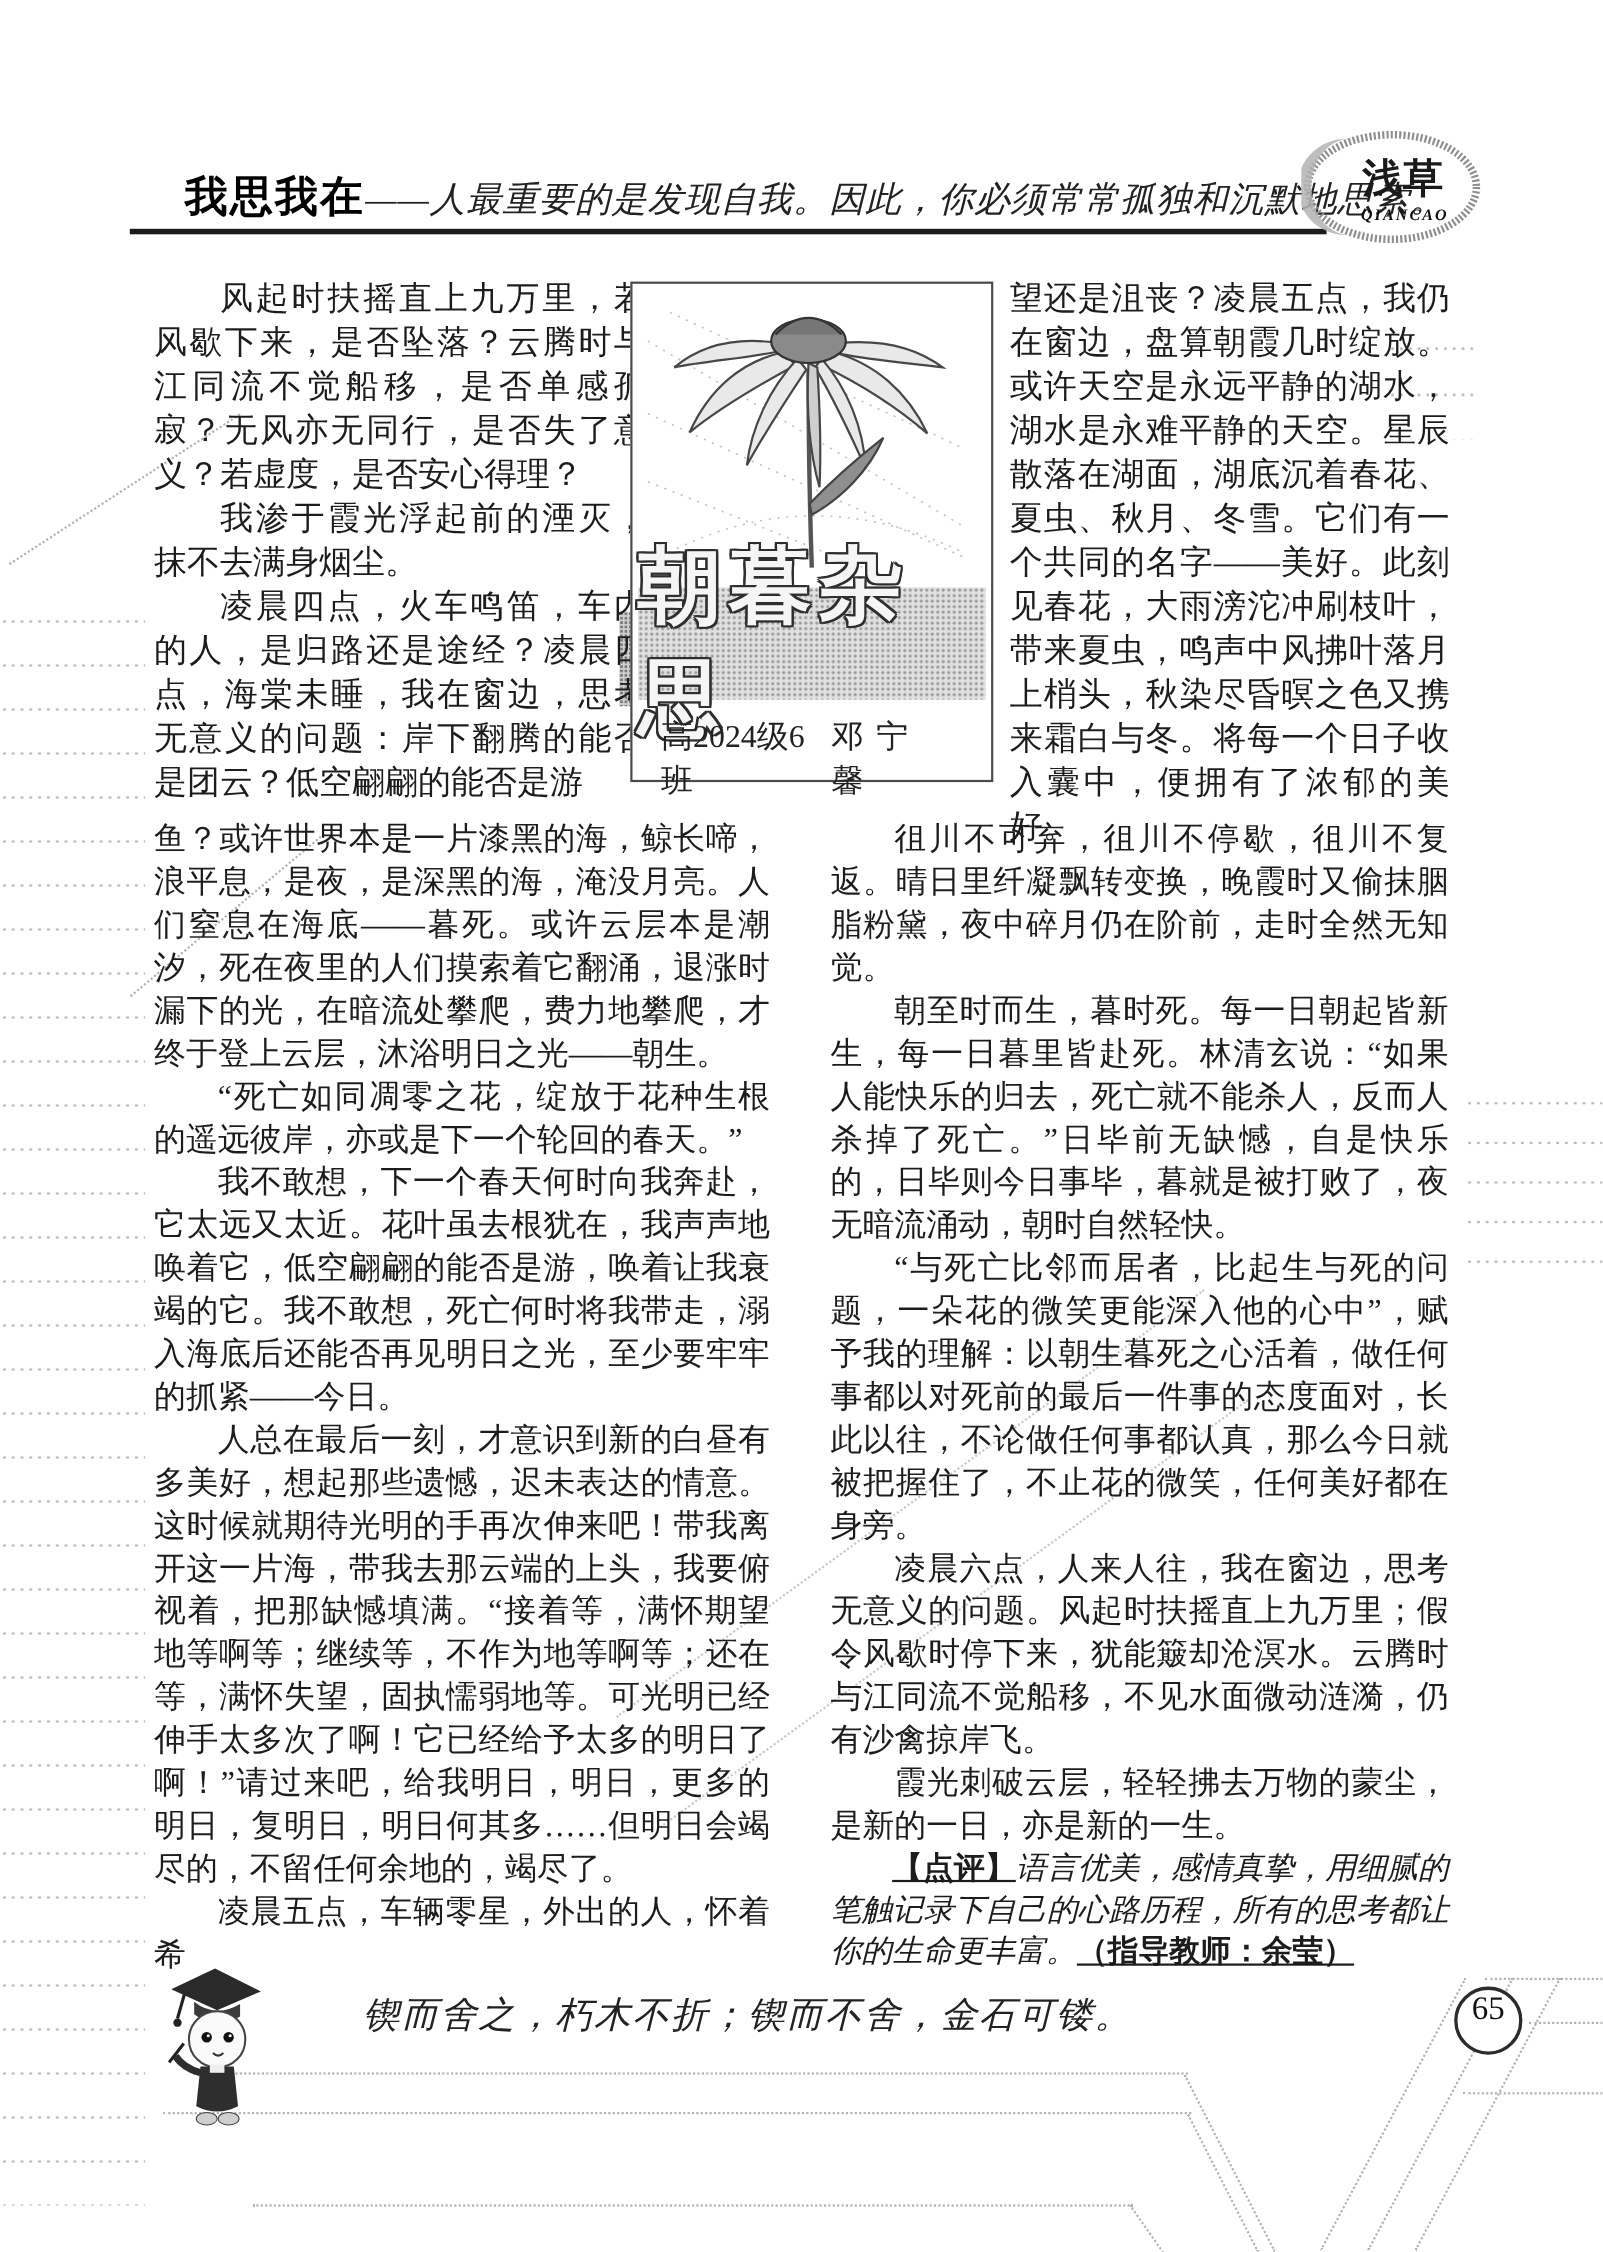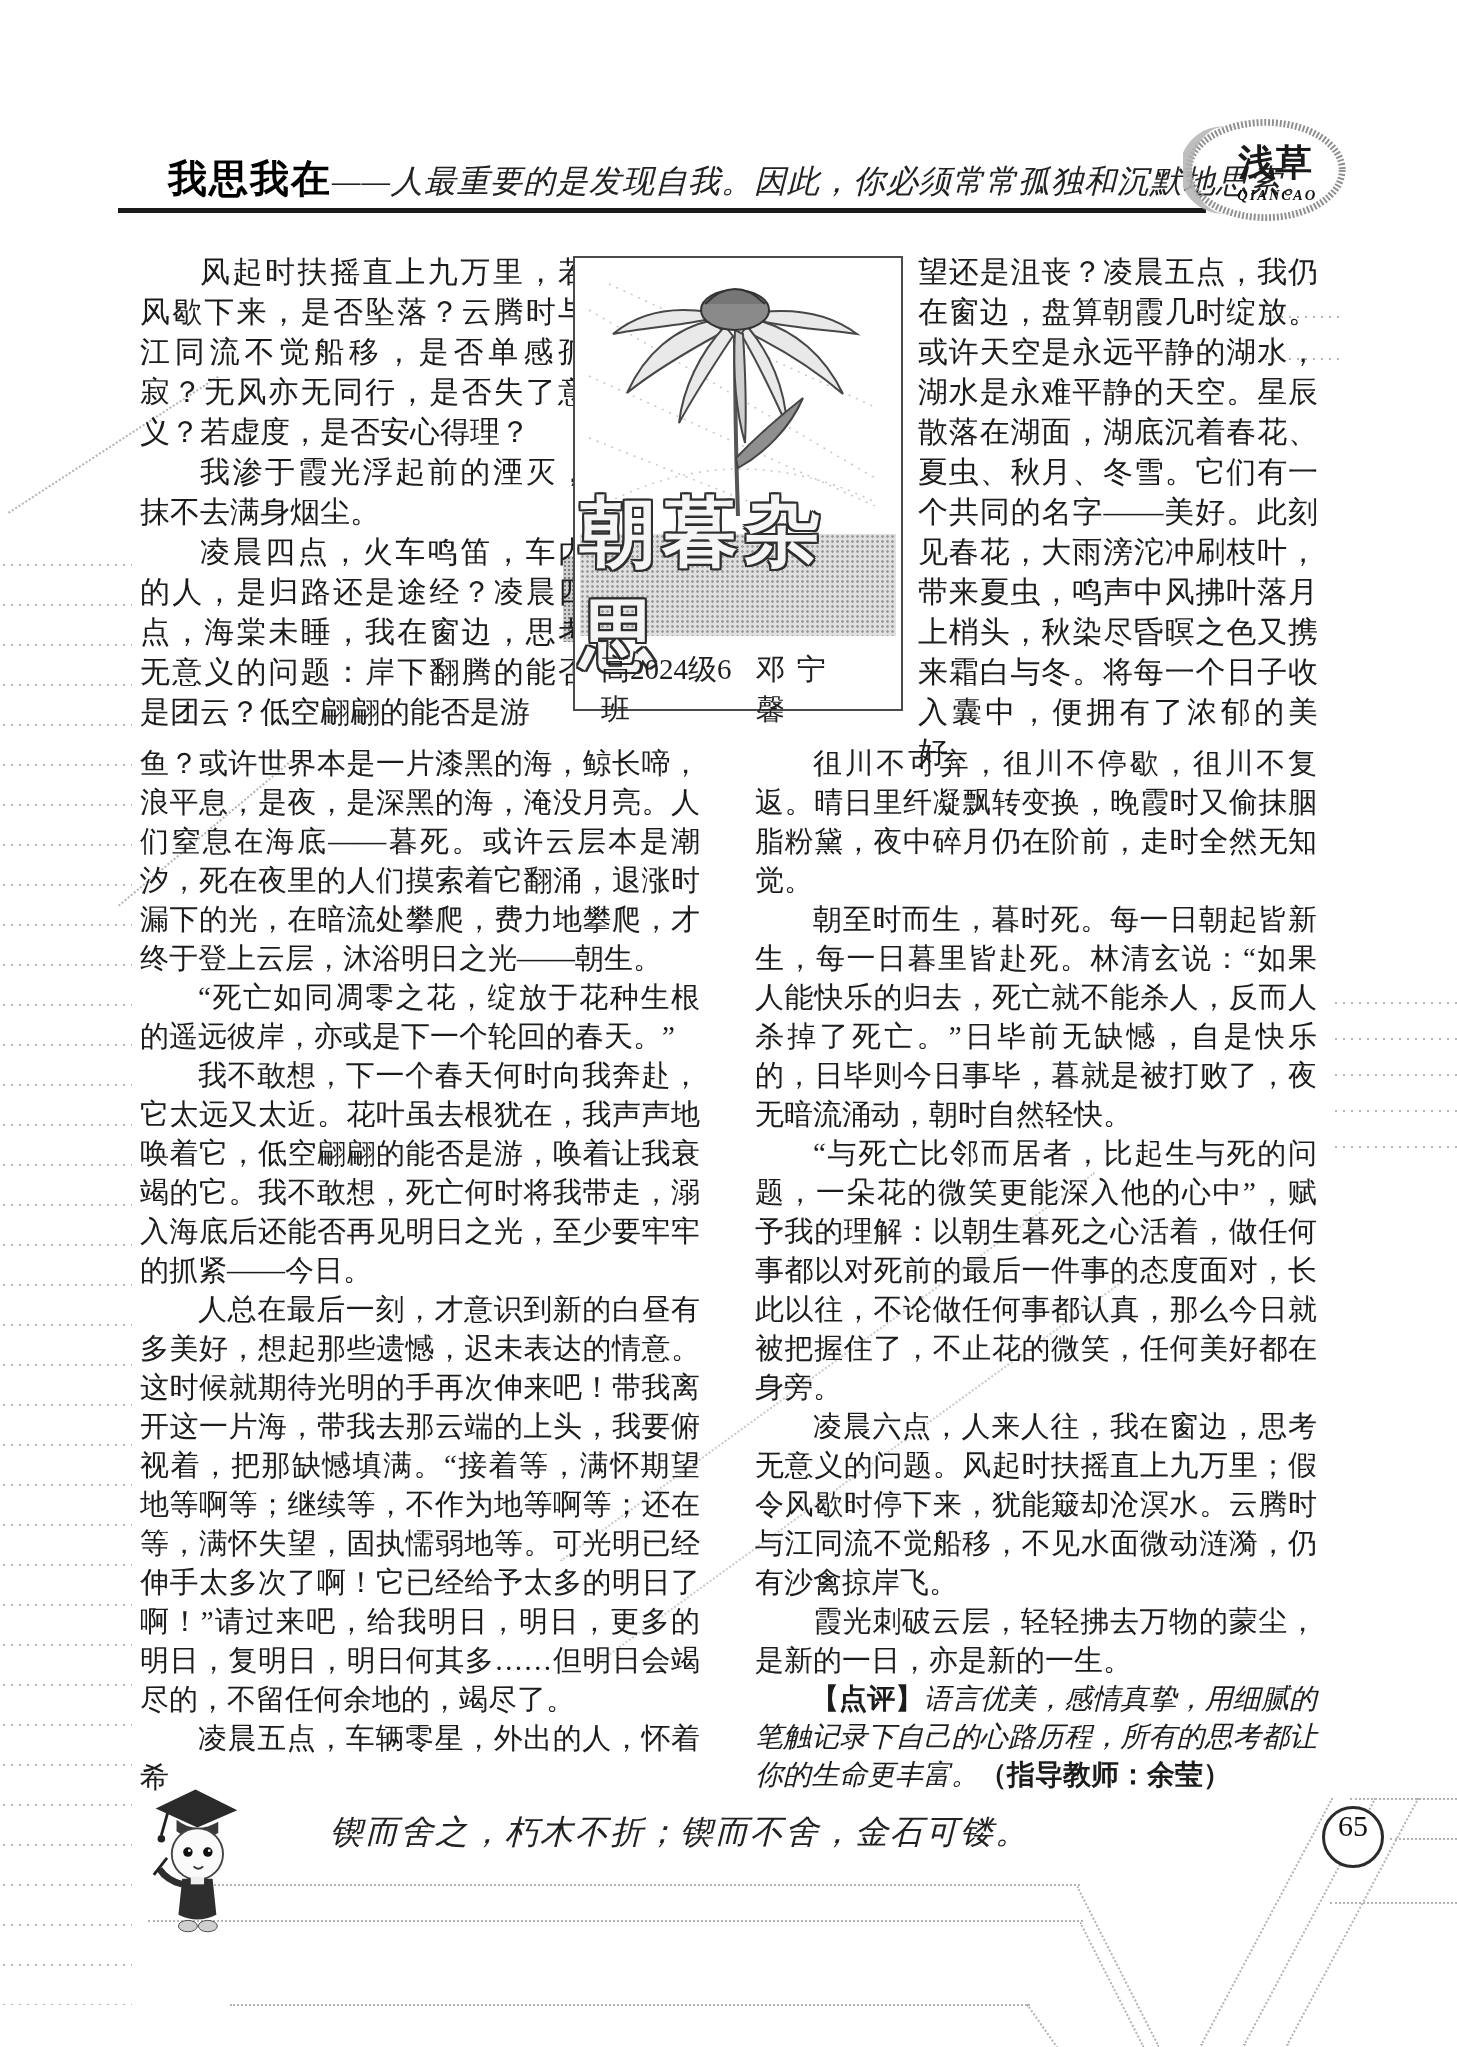--- a/index.html
+++ b/index.html
@@ -15,21 +15,21 @@
   .logo{position:absolute;left:1183px;top:116px;width:165px;height:108px;z-index:3;}
   
   .tb{position:absolute;z-index:2;text-align:justify;word-break:break-all;}
   .tb p{margin:0;text-indent:2em;}
   .tb p.noindent{text-indent:0;}
   .ln{left:140px;top:252px;width:448px;font-size:30px;line-height:40px;}
   .rn{left:918px;top:252px;width:400px;font-size:30px;line-height:40px;}
   .lw{left:140px;top:744px;width:560px;font-size:29px;line-height:39px;}
   .rw{left:755px;top:744px;width:562px;font-size:29px;line-height:39px;}
   .comment{margin-top:38px;font-size:28px;line-height:38px;}
-  .comment .c-label,.comment .c-teacher{font-weight:bold;font-style:normal;}
+  .comment .c-label,.comment .c-teacher{font-weight:bold;font-style:normal;text-decoration:underline;}
   .comment .c-body{font-style:italic;}
   
   .flower-box{position:absolute;left:573px;top:256px;width:330px;height:455px;
               border:2px solid #4a4a4a;background:#fff;z-index:2;box-sizing:border-box;}
   .flower-art{position:absolute;left:0;top:0;width:326px;height:272px;}
   .title-banner{position:absolute;left:5px;right:5px;top:276px;height:102px;
                 display:flex;align-items:center;justify-content:center;
                 background-color:#e0e0e0;
                 background-image:radial-gradient(circle,#9a9a9a 1.2px,transparent 1.5px);
                 background-size:5px 5px;}

